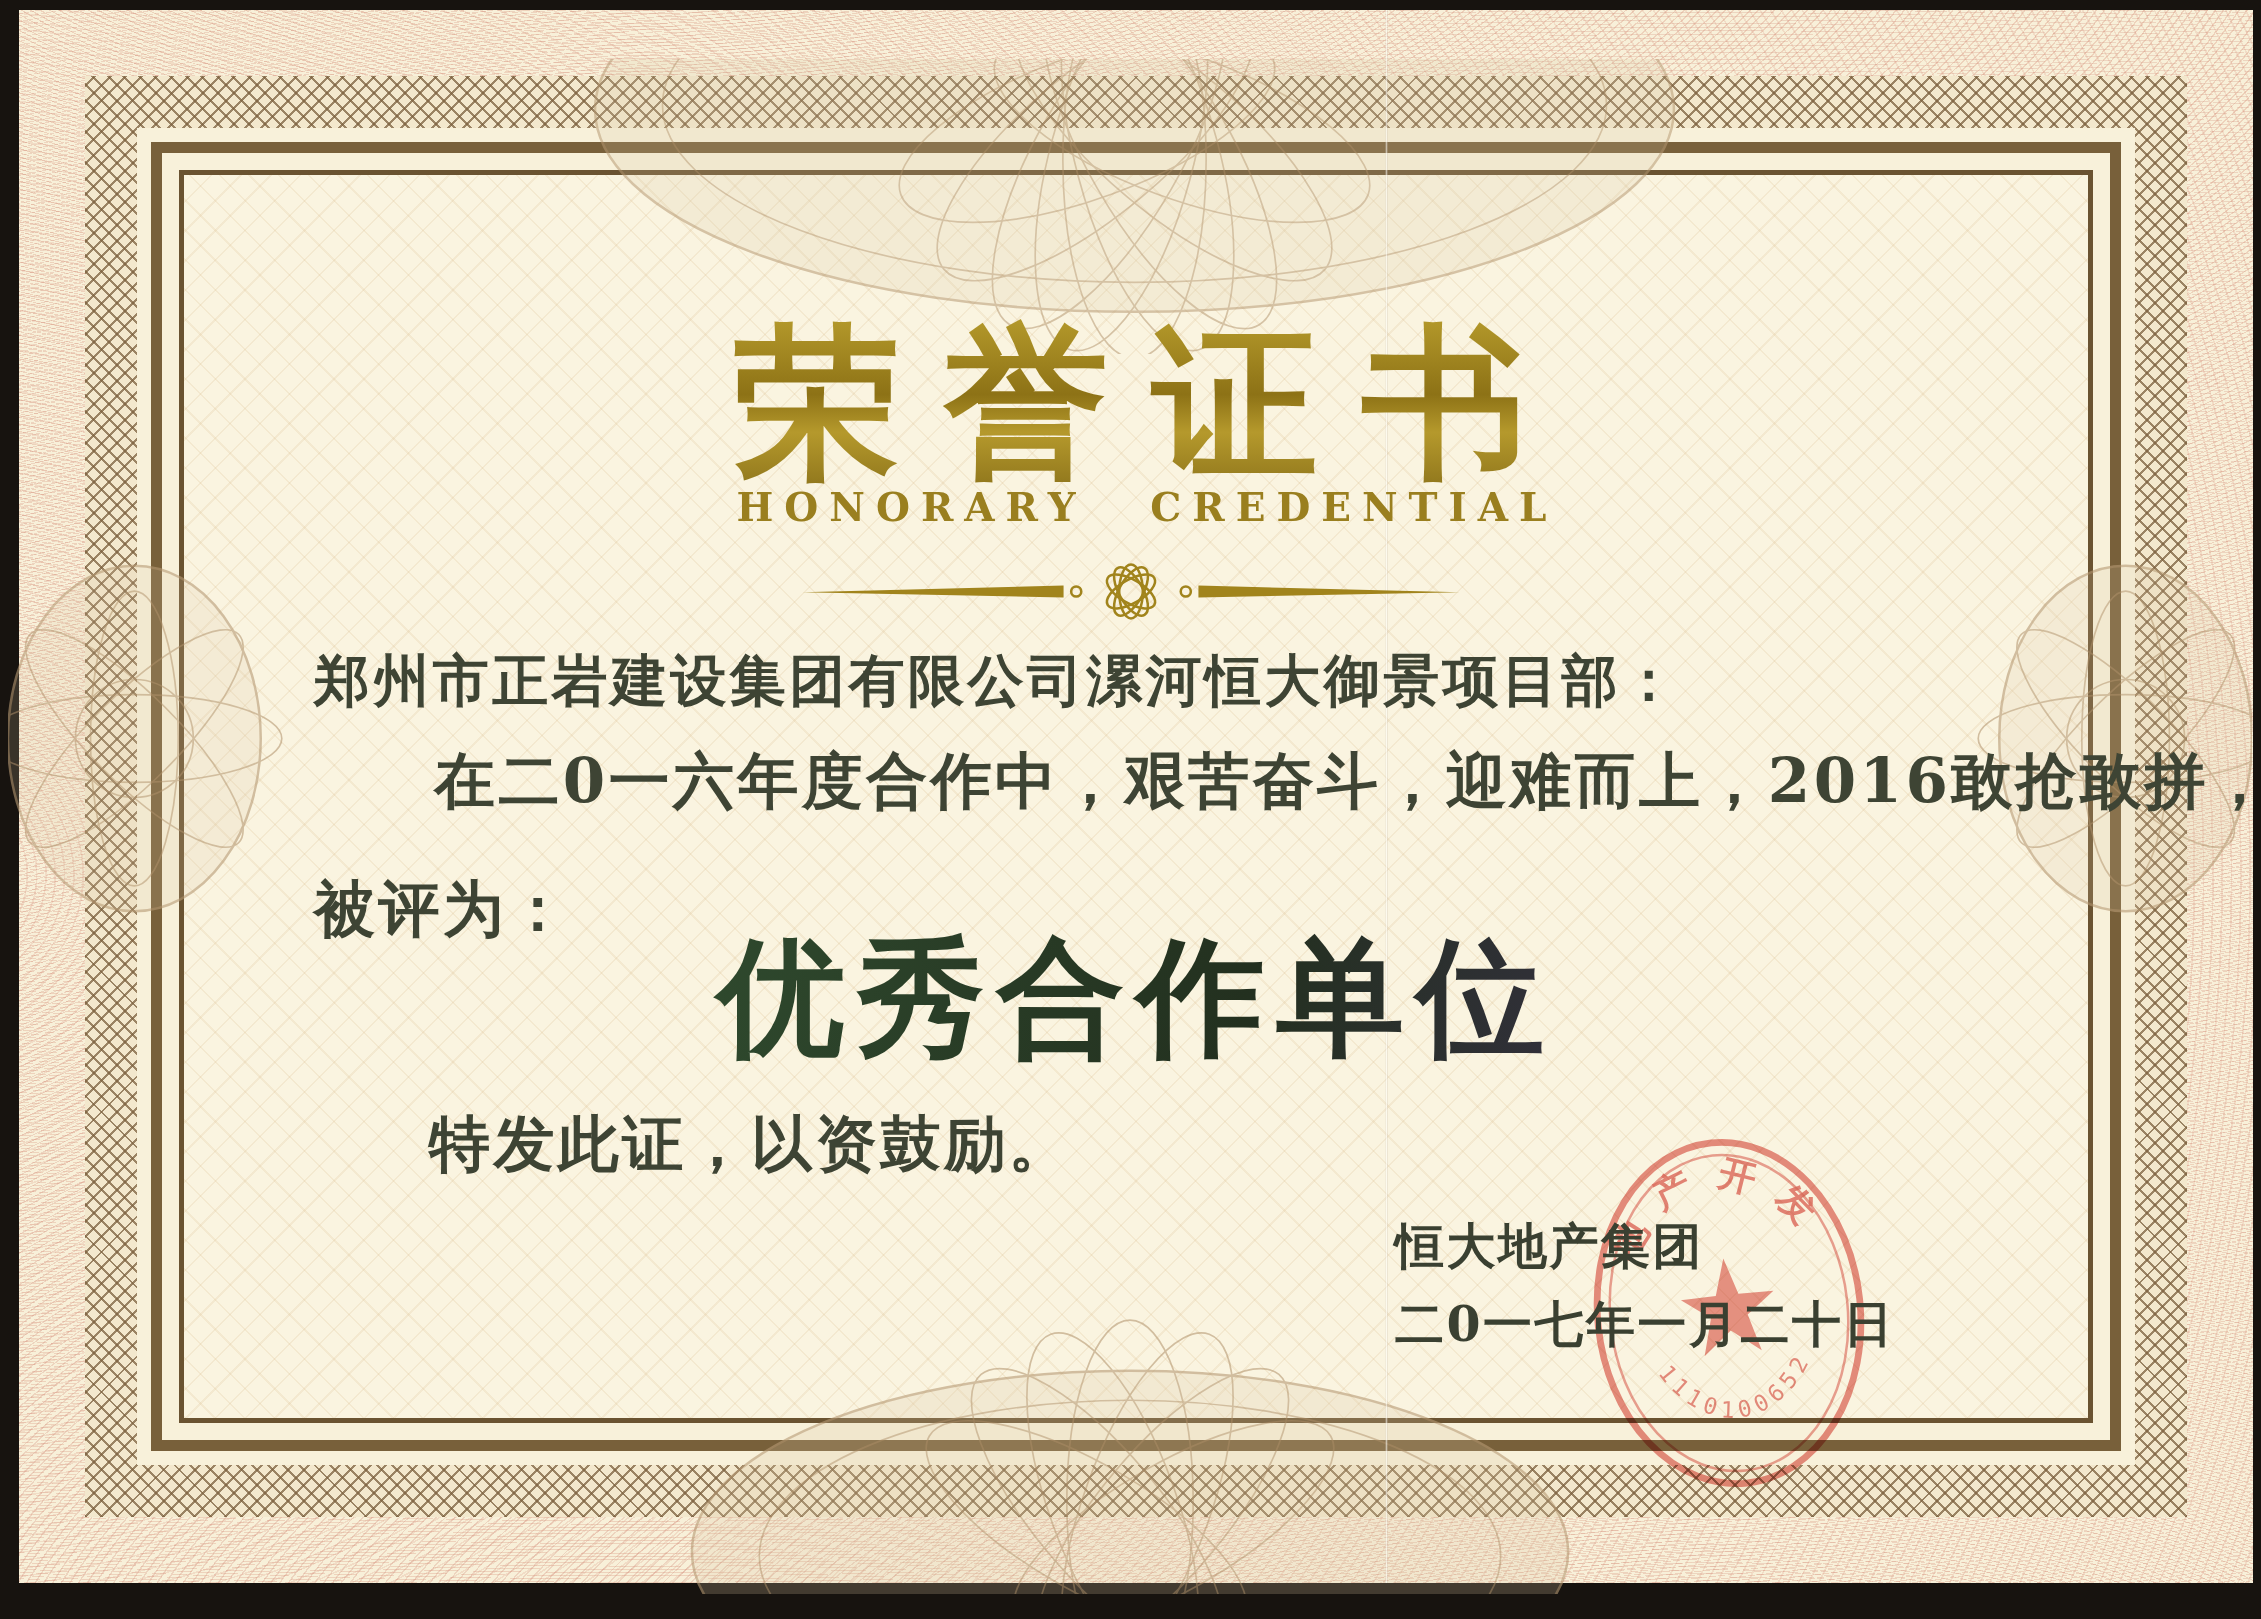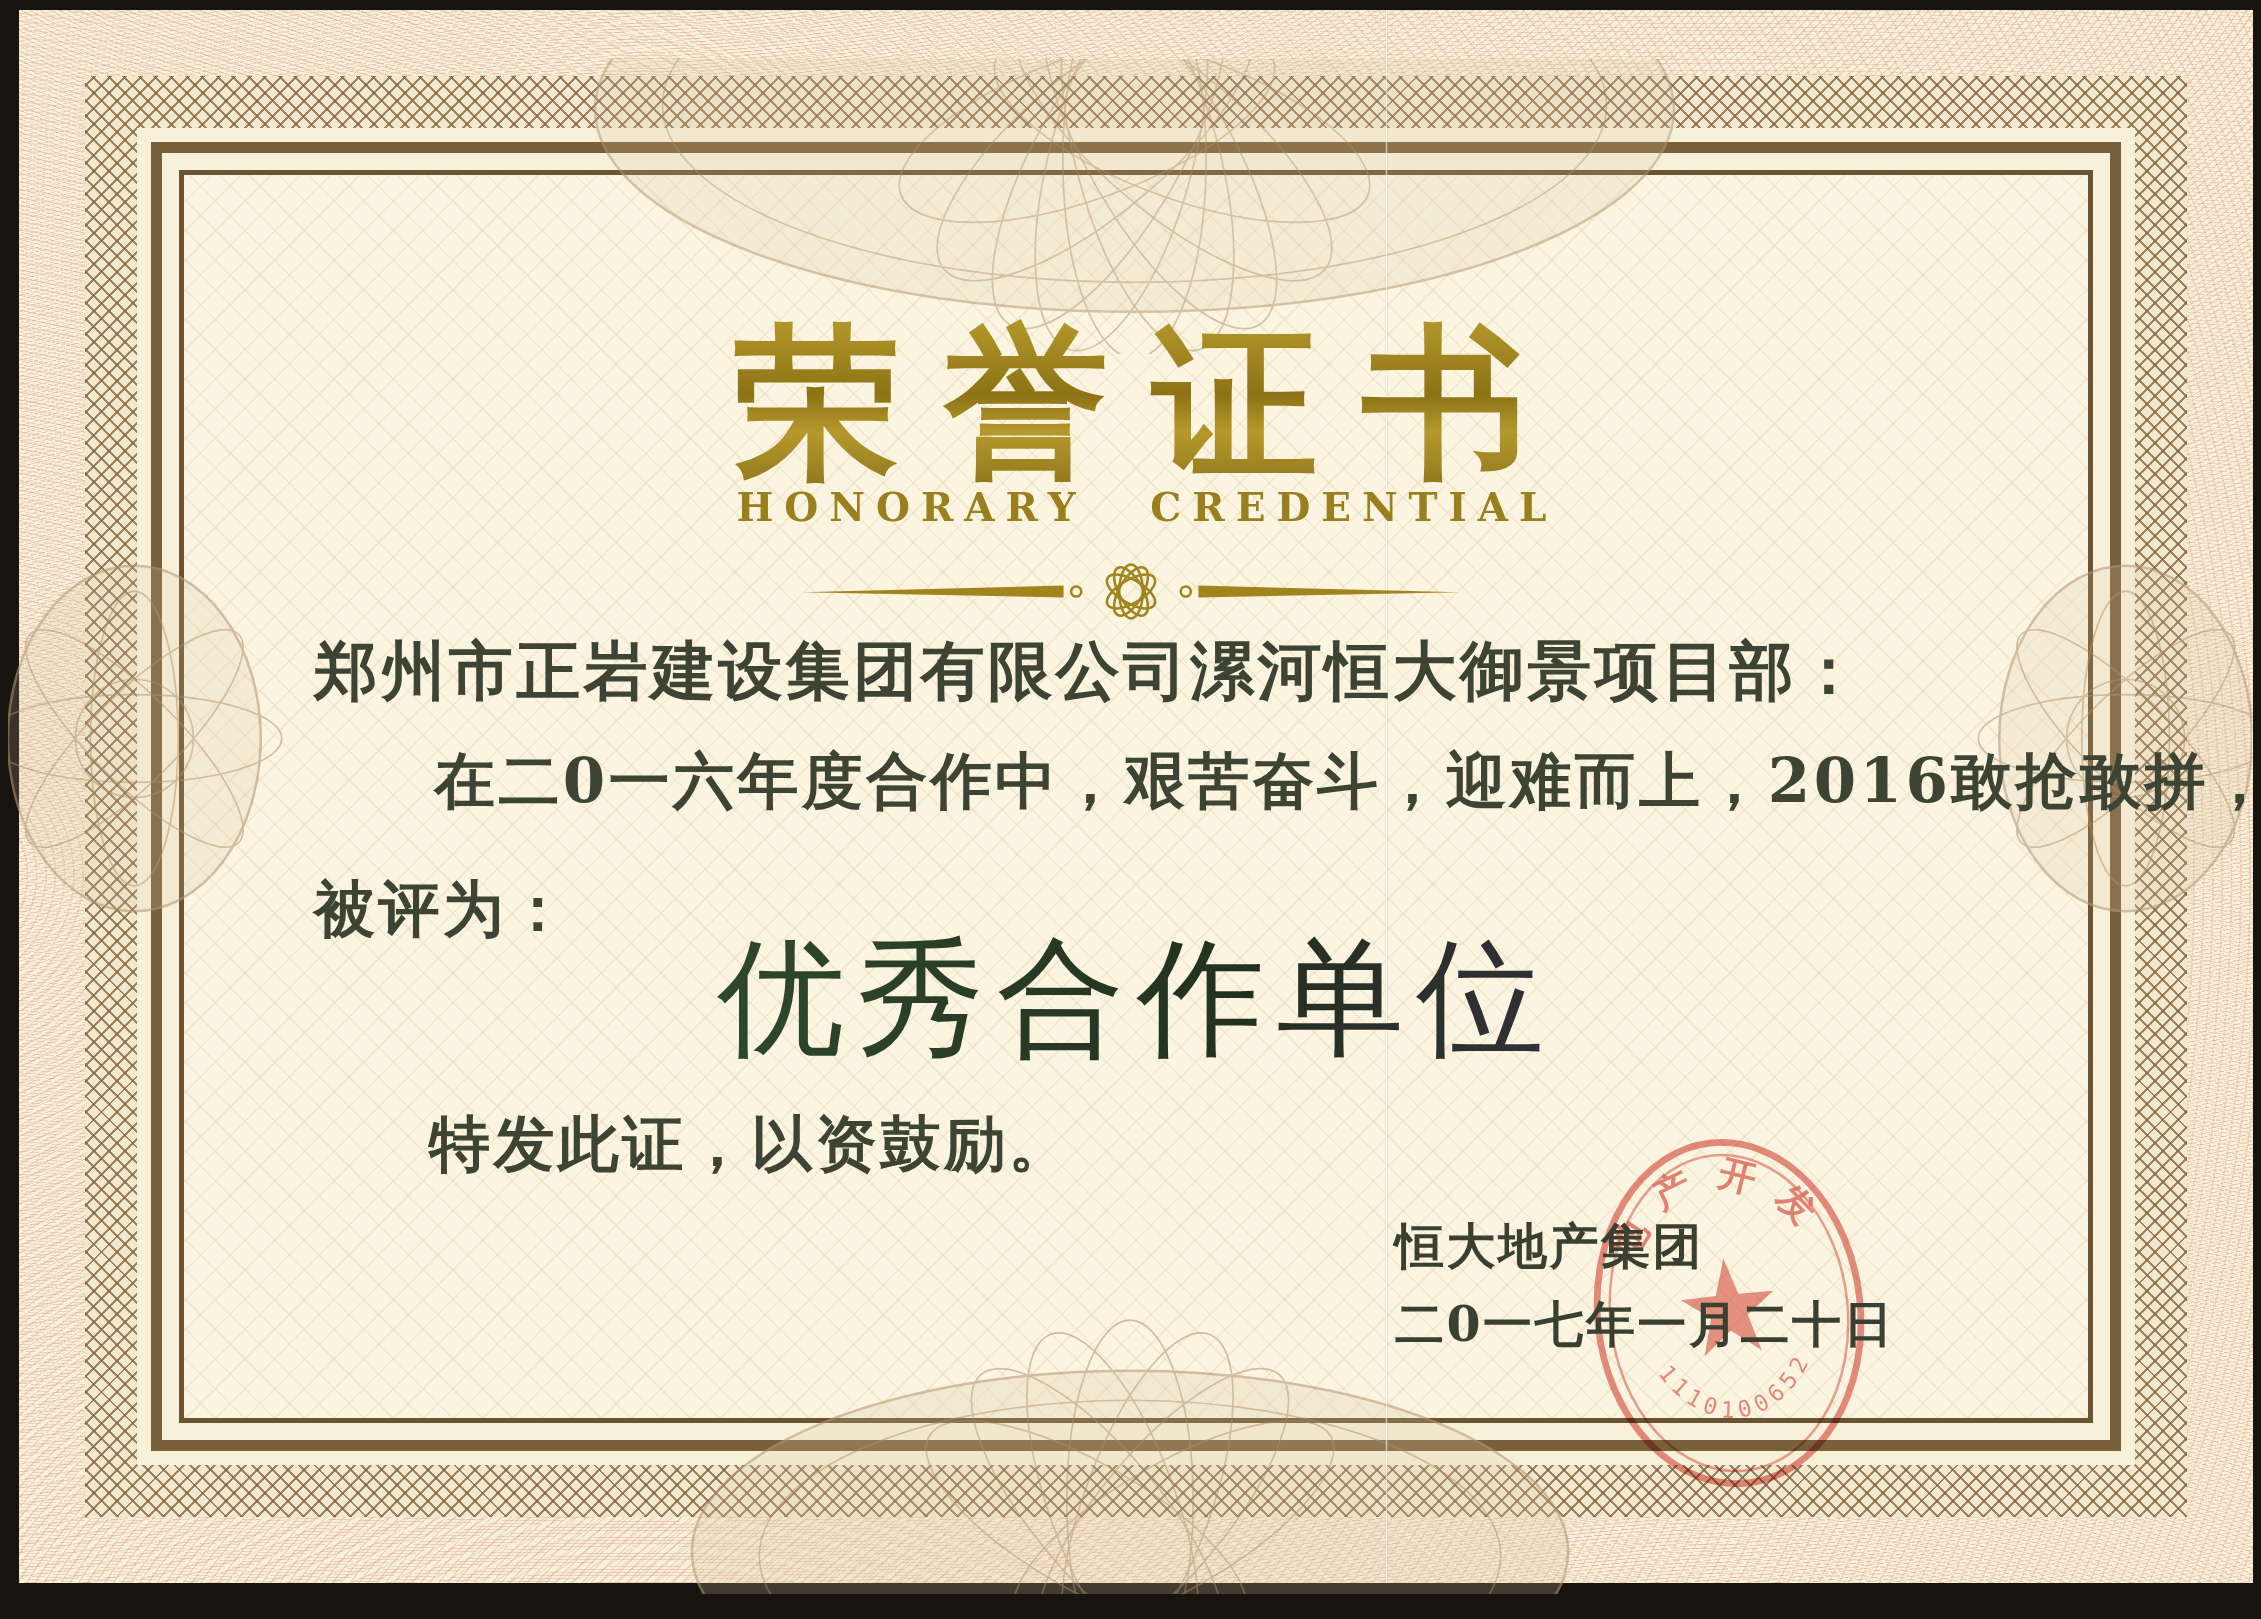--- a/index.html
+++ b/index.html
@@ -44,25 +44,25 @@
       font-size:39px;font-weight:600;letter-spacing:11px;word-spacing:39px;color:#9a7f1f;padding-left:33px;}
   @supports ((-webkit-background-clip:text)){
     .cert-title{background:linear-gradient(180deg,#c0a531 0%,#8d7216 45%,#b5992c 62%,#7c6414 100%);
       -webkit-background-clip:text;background-clip:text;-webkit-text-fill-color:transparent;
       text-shadow:none;}
     .cert-award{background:linear-gradient(100deg,#3a3050 0%,#2f4a2e 30%,#23301f 55%,#3c2f4e 80%,#253626 100%);
       -webkit-background-clip:text;background-clip:text;-webkit-text-fill-color:transparent;}
   }
   .divider{position:absolute;left:0;right:0;top:562px;display:flex;justify-content:center;}
   .body-text{position:absolute;font-size:61px;font-weight:600;letter-spacing:3.4px;color:var(--ink);white-space:nowrap;}
-  .recipient{left:314px;top:628px;font-size:64px;}
+  .recipient{left:314px;top:644px;font-size:56px;}
   .line1{left:434px;top:741px;}
   .line2{left:314px;top:869px;}
   .cert-award{position:absolute;left:0;right:0;top:913px;text-align:center;
-      font-size:128px;font-weight:normal;letter-spacing:11.8px;text-indent:11.8px;color:var(--award-ink);}
+      font-size:128px;font-weight:bold;letter-spacing:11.8px;text-indent:11.8px;color:var(--award-ink);}
   .closing{left:429px;top:1104px;}
   .issuer-block{position:absolute;left:1395px;top:1222px;width:675px;text-align:left;
       font-size:49px;font-weight:600;color:#3a4031;line-height:1.0;}
   .issuer-block .row{margin-bottom:29px;white-space:nowrap;letter-spacing:2.5px;}
   .seal{position:absolute;left:1590px;top:1134px;width:278px;height:358px;
       transform:rotate(-6deg);mix-blend-mode:multiply;opacity:.88;}
 </style>
 </head>
 <body>
 

